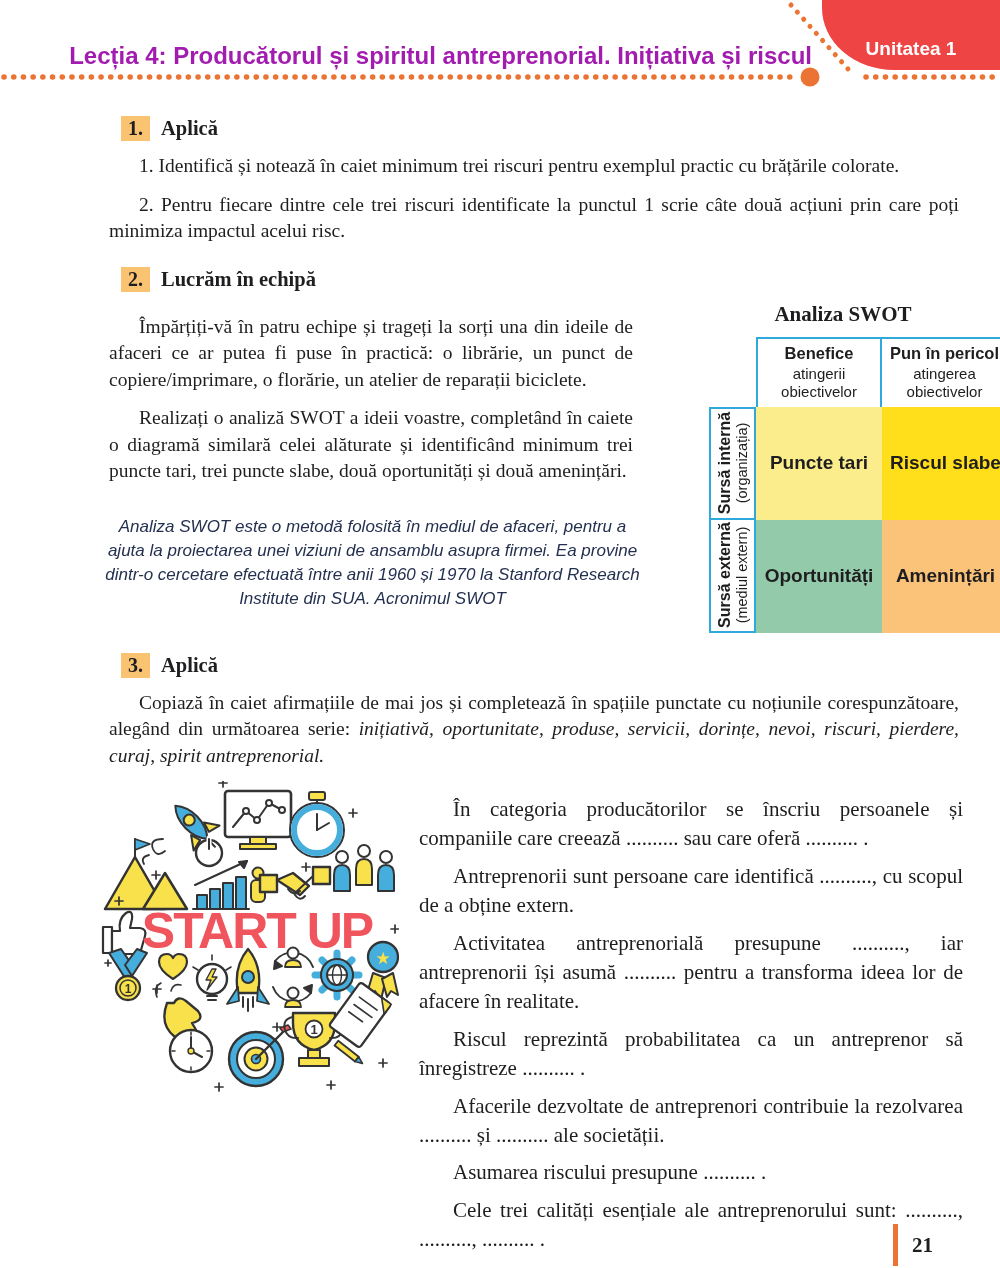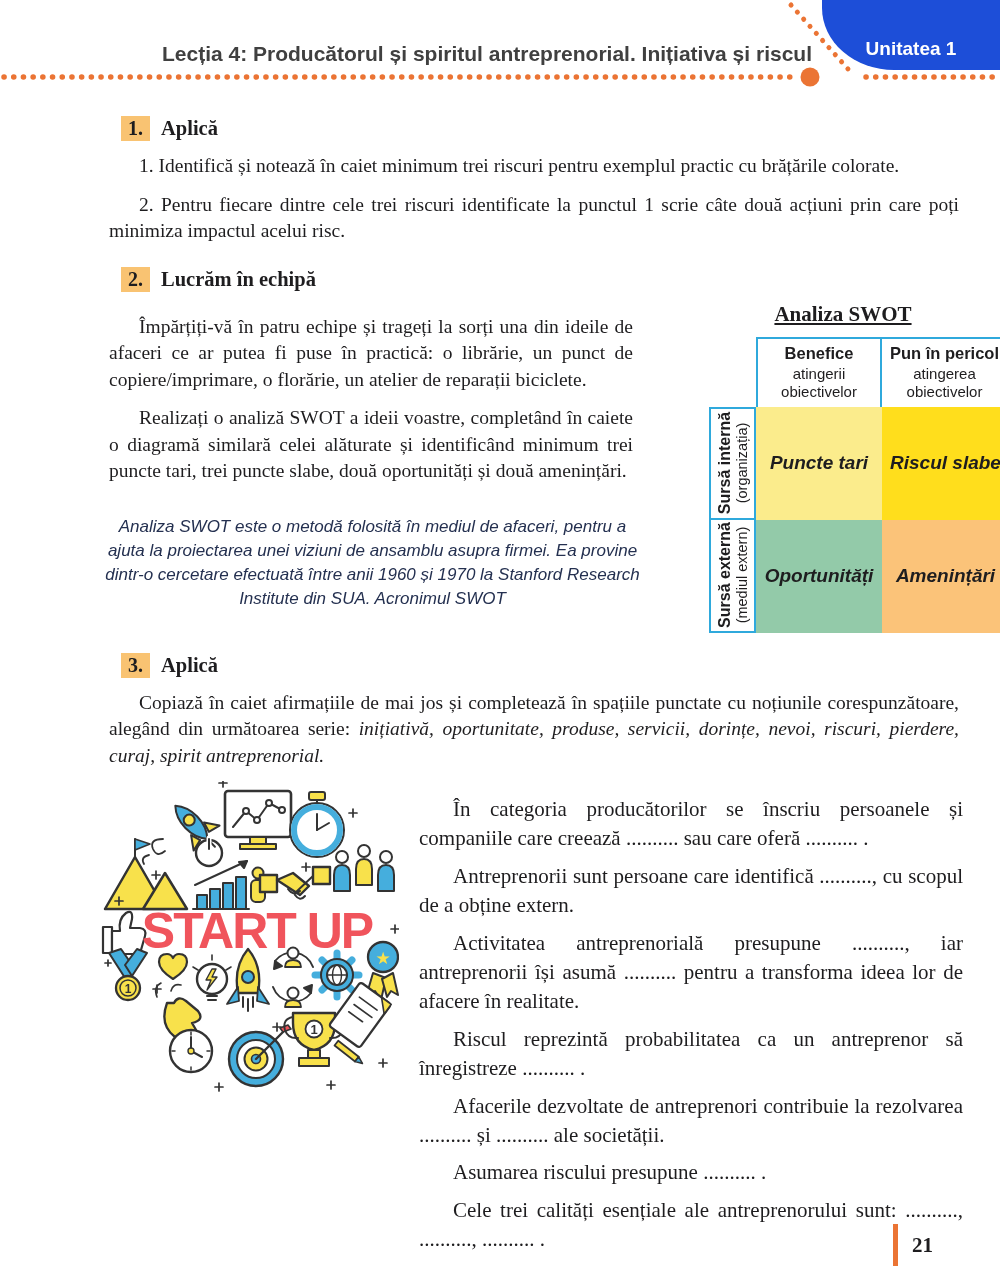--- a/index.html
+++ b/index.html
@@ -1,52 +1,52 @@
 <!DOCTYPE html>
 <html><head>
 <meta charset="utf-8">
 <style>
   html,body{margin:0;padding:0;background:#fff;}
   .page{position:relative;width:1000px;height:1268px;background:#ffffff;overflow:hidden;
         font-family:"Liberation Serif",serif;color:#1e1d1f;}
 
   
   .header-dots{position:absolute;top:0;left:0;pointer-events:none;}
-  .unit-badge{position:absolute;top:0;right:0;width:178px;height:70px;background:#1d4ed8;
+  .unit-badge{position:absolute;top:0;right:0;width:178px;height:70px;background:#ef4444;
               border-bottom-left-radius:72px 62px;display:flex;align-items:flex-end;justify-content:center;
               padding-bottom:10px;box-sizing:border-box;}
   .unit-badge span{font-family:"Liberation Sans",sans-serif;font-weight:bold;font-size:19px;color:#fff;}
   .lesson-title{position:absolute;top:42px;left:0;width:812px;text-align:right;
-                font-family:"Liberation Sans",sans-serif;font-weight:bold;font-size:21px;color:#404040;}
+                font-family:"Liberation Sans",sans-serif;font-weight:bold;font-size:24px;color:#a21caf;}
 
   
   .content{position:absolute;top:100px;left:97px;width:874px;}
   .sec-head{display:flex;align-items:baseline;margin:16px 0 10px 24px;}
   .sec-num{background:#F9C372;color:#1e1d1f;font-weight:bold;font-size:20px;padding:1px 7px;}
   .sec-title{font-weight:bold;font-size:20.5px;margin-left:11px;}
   p.body{margin:12px;font-size:19.5px;line-height:1.36;text-align:justify;text-indent:30px;}
   .italic{font-style:italic;}
 
   
   .row2{display:flex;margin-top:2px;}
   .col-text{width:548px;}
   .col-swot{width:302px;margin-left:24px;}
-  .swot-title{text-align:center;font-weight:bold;font-size:21px;margin:0 0 10px 46px;text-decoration:underline;}
+  .swot-title{text-align:center;font-weight:bold;font-size:21px;margin:0 0 10px 46px;}
   .swot-grid{display:grid;grid-template-columns:47px 126px 127px;grid-template-rows:70px 113px 113px;
              font-family:"Liberation Sans",sans-serif;padding-left:40px;}
   .swot-h{border:2px solid #2FA9DC;background:#fff;display:flex;flex-direction:column;justify-content:center;
           text-align:center;font-size:15px;line-height:1.2;padding:2px;box-sizing:border-box;}
   .swot-h + .swot-h{border-left:none;}
   .swot-h .hb{font-weight:bold;font-size:16.5px;margin-bottom:2px;}
   .swot-vcell{border:2px solid #2FA9DC;border-top:none;background:#fff;position:relative;box-sizing:border-box;}
   .vlabel{position:absolute;left:50%;top:50%;transform:translate(-50%,-50%) rotate(-90deg);
           width:112px;text-align:center;line-height:1.12;}
   .vlabel .vb{display:block;font-weight:bold;font-size:16px;}
   .vlabel .vr{display:block;font-size:14.5px;}
-  .swot-cell{display:flex;align-items:center;justify-content:center;font-weight:bold;font-size:19px;color:#1e1d1f;font-style:italic;}
+  .swot-cell{display:flex;align-items:center;justify-content:center;font-weight:bold;font-size:19px;color:#1e1d1f;}
   .c-strengths{background:#FBEC8C;}
   .c-weaknesses{background:#FFDE1C;}
   .c-opportunities{background:#93CAA9;}
   .c-threats{background:#FBC379;}
 
   .swot-note{margin:30px 0 0 8px;width:535px;text-align:center;font-family:"Liberation Sans",sans-serif;
              font-style:italic;font-size:17px;line-height:1.42;color:#243050;}
 
   
   .row3{display:flex;margin-top:10px;}

